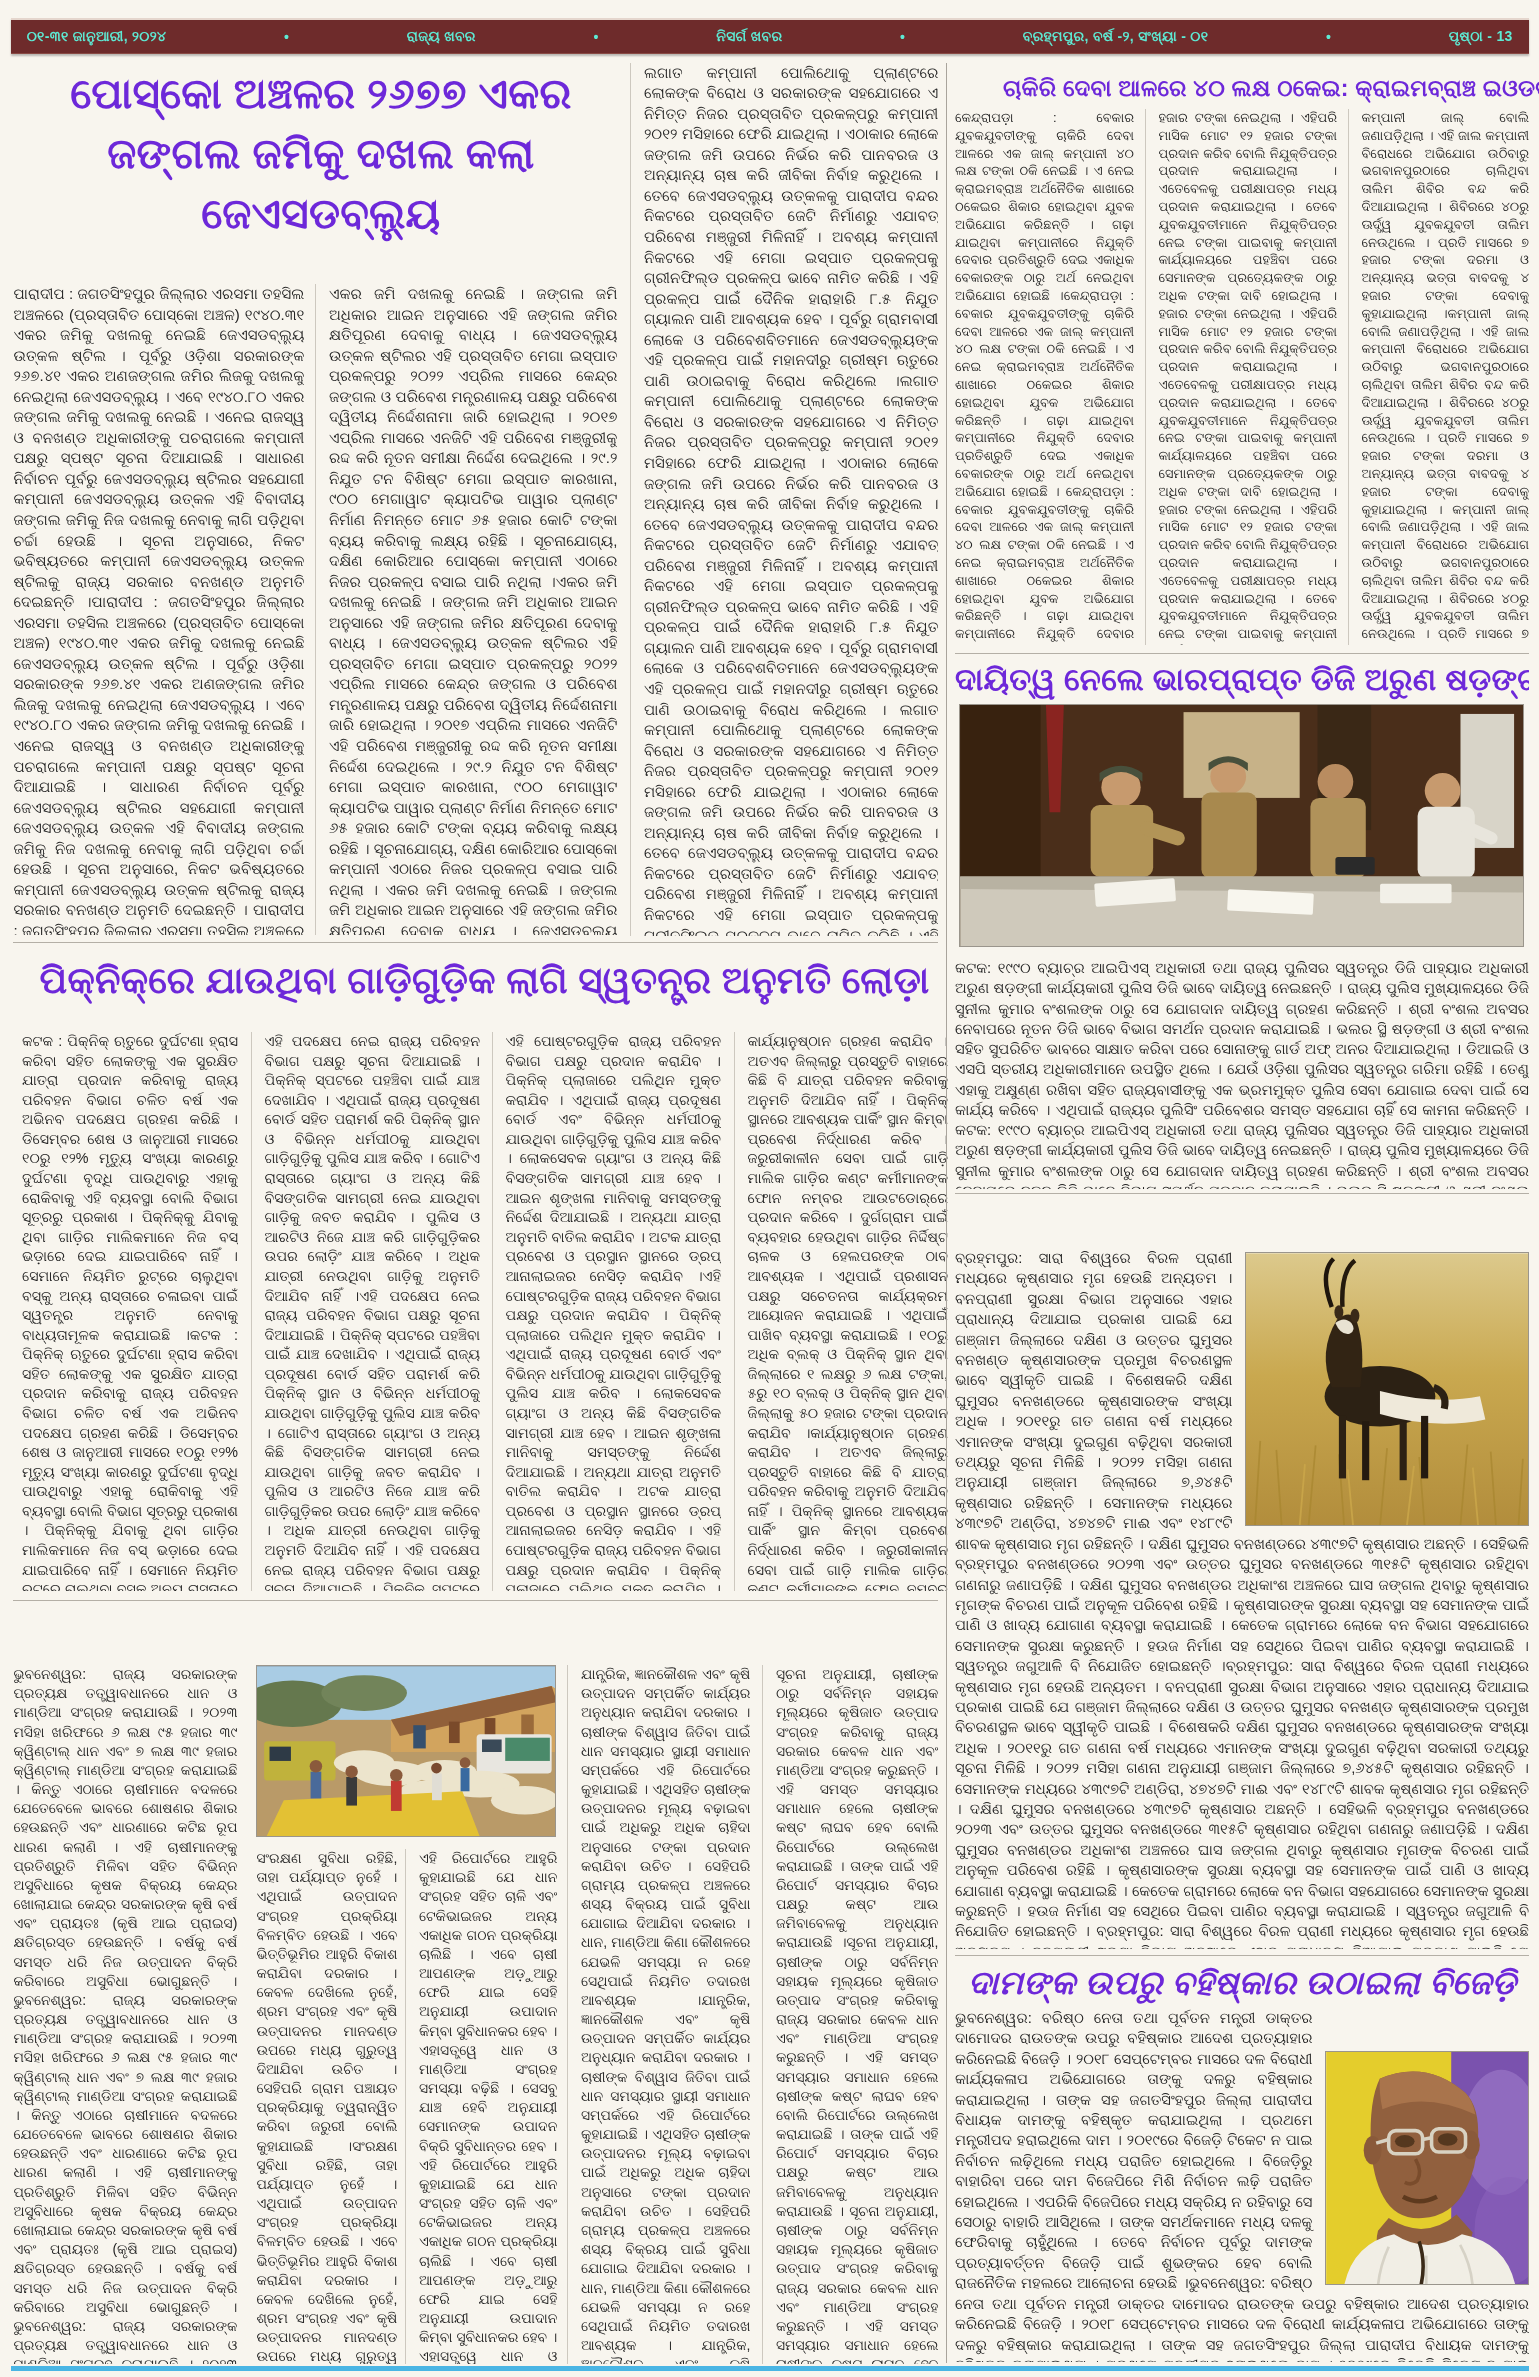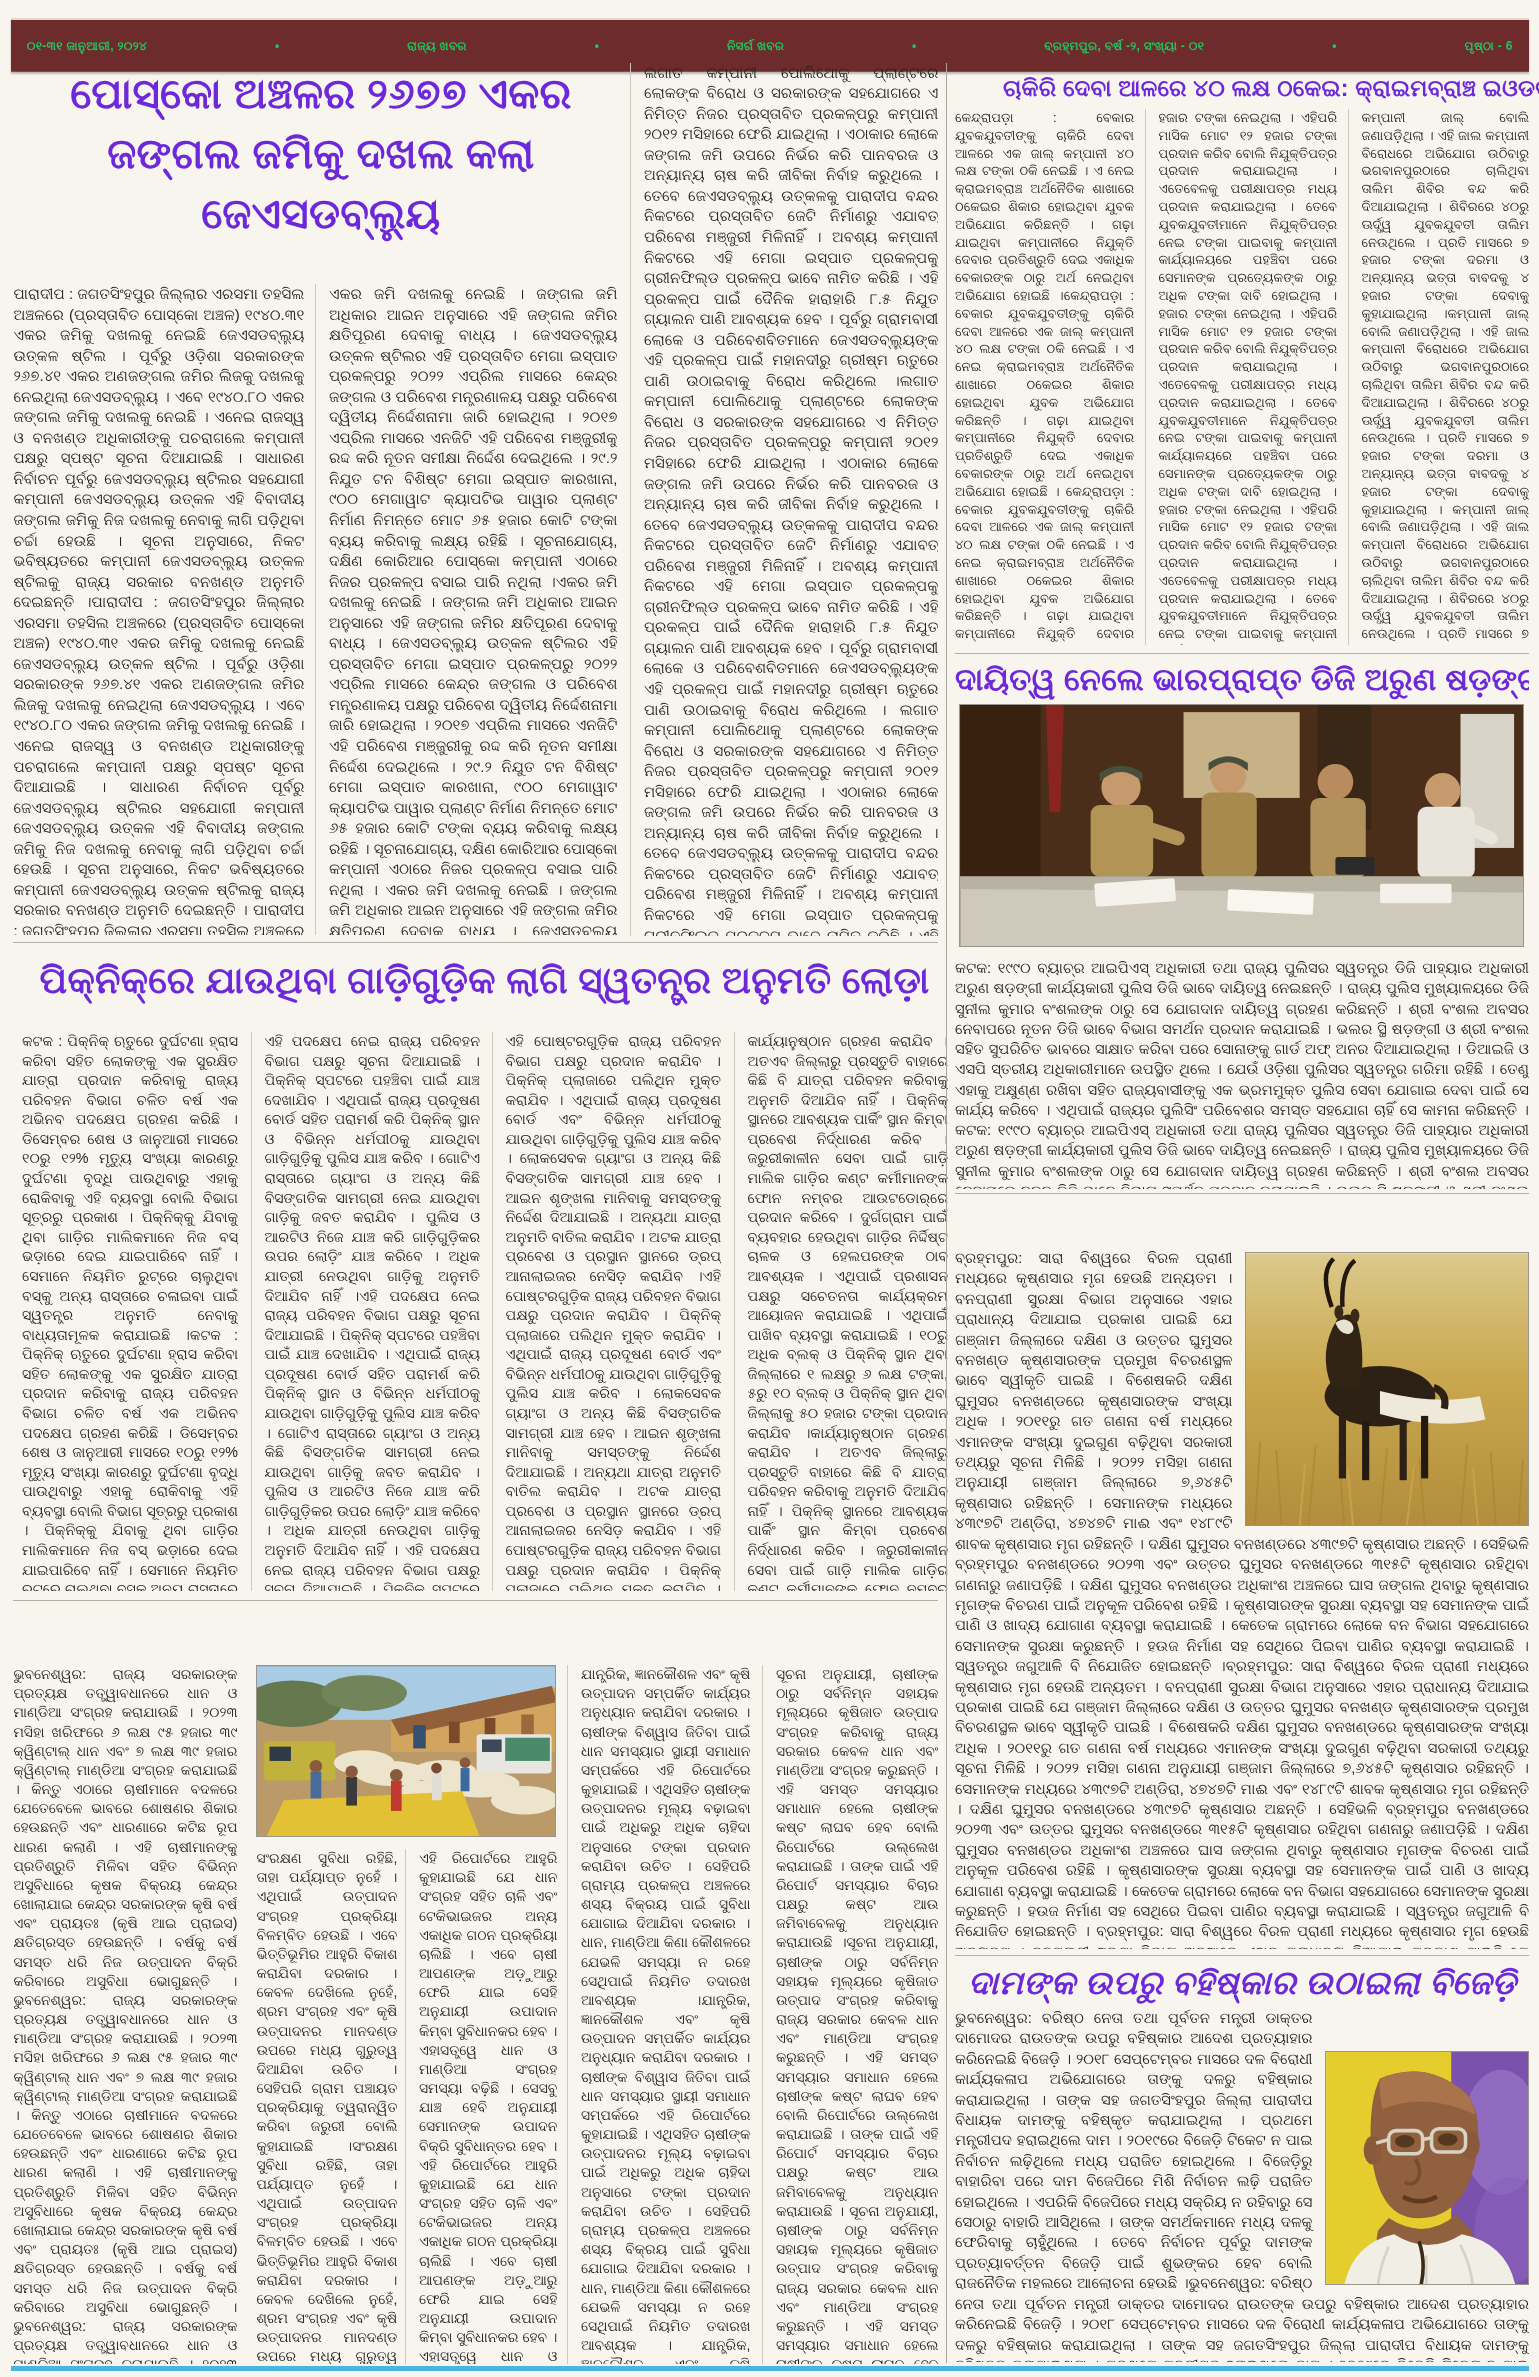--- a/index.html
+++ b/index.html
@@ -4,24 +4,24 @@
 <style>
   * { margin:0; padding:0; box-sizing:border-box; }
   html,body { background:#e9e6df; }
   .page {
     position:relative; width:1540px; height:2377px;
     background:#f8f5ee;
     font-family:"Liberation Sans","DejaVu Sans",sans-serif;
     color:#1c1c1c; overflow:hidden;
   }
   .masthead {
-    position:absolute; left:10.7px; top:18px; width:1518px; height:54px;
+    position:absolute; left:10.7px; top:18px; width:1518px; height:36px;
     background:#6e2b2b; border-top:2.7px solid #e5d6cd; border-bottom:1.8px solid #8a4a44;
-    color:#22c55e; display:flex; align-items:center; justify-content:space-between;
-    padding:0 16px; font-size:12px; font-weight:bold; letter-spacing:0.3px;
+    color:#5eead4; display:flex; align-items:center; justify-content:space-between;
+    padding:0 16px; font-size:14px; font-weight:bold; letter-spacing:0.3px;
     box-shadow:0 1.8px 1.8px rgba(0,0,0,.25);
   }
   .headline-xl { font-weight:bold; color:#6d28d9; text-align:center; line-height:1.42; letter-spacing:0.2px; }
   .bodycol {
     position:absolute; text-align:justify; overflow:hidden;
     line-height:1.37; color:#232323; word-break:break-word;
   }
   .rule-v { position:absolute; width:0.9px; background:#a9a49c; }
   .rule-h { position:absolute; height:0.9px; background:#b4afa6; }
   .colrule { border-left:0.9px solid #cdc8bf; padding-left:12.5px; }
@@ -37,21 +37,21 @@
 
   <div class="masthead">
     <span>୦୧-୩୧ ଜାନୁଆରୀ, ୨୦୨୪</span>
     <span>•</span>
     <span>ରାଜ୍ୟ ଖବର</span>
     <span>•</span>
     <span>ନିସର୍ଗ ଖବର</span>
     <span>•</span>
     <span>ବ୍ରହ୍ମପୁର, ବର୍ଷ -୨, ସଂଖ୍ୟା - ୦୧</span>
     <span>•</span>
-    <span>ପୃଷ୍ଠା - 6</span>
+    <span>ପୃଷ୍ଠା - 13</span>
   </div>
 
   <div style="position:absolute; left:13.4px; top:59px; width:925px; height:878px;">
     <div class="headline-xl" style="position:absolute; left:0; top:5.4px; width:615px; font-size:42px;">ପୋସ୍କୋ ଅଞ୍ଚଳର ୨୬୭୭ ଏକର ଜଙ୍ଗଲ ଜମିକୁ ଦଖଲ କଲା ଜେଏସଡବ୍ଲ୍ୟୁ</div>
     <div class="bodycol" style="left:0; top:225px; width:291px; height:651px; font-size:15px;">ପାରାଦୀପ : ଜଗତସିଂହପୁର ଜିଲ୍ଲାର ଏରସମା ତହସିଲ ଅଞ୍ଚଳରେ (ପ୍ରସ୍ତାବିତ ପୋସ୍କୋ ଅଞ୍ଚଳ) ୧୯୪୦.୩୧ ଏକର ଜମିକୁ ଦଖଲକୁ ନେଇଛି ଜେଏସଡବ୍ଲ୍ୟୁ ଉତ୍କଳ ଷ୍ଟିଲ । ପୂର୍ବରୁ ଓଡ଼ିଶା ସରକାରଙ୍କ ୨୬୭.୪୧ ଏକର ଅଣଜଙ୍ଗଲ ଜମିର ଲିଜକୁ ଦଖଲକୁ ନେଇଥିଲା ଜେଏସଡବ୍ଲ୍ୟୁ । ଏବେ ୧୯୪୦.୮୦ ଏକର ଜଙ୍ଗଲ ଜମିକୁ ଦଖଲକୁ ନେଇଛି । ଏନେଇ ରାଜସ୍ୱ ଓ ବନଖଣ୍ଡ ଅଧିକାରୀଙ୍କୁ ପଚରାଗଲେ କମ୍ପାନୀ ପକ୍ଷରୁ ସ୍ପଷ୍ଟ ସୂଚନା ଦିଆଯାଇଛି । ସାଧାରଣ ନିର୍ବାଚନ ପୂର୍ବରୁ ଜେଏସଡବ୍ଲ୍ୟୁ ଷ୍ଟିଲର ସହଯୋଗୀ କମ୍ପାନୀ ଜେଏସଡବ୍ଲ୍ୟୁ ଉତ୍କଳ ଏହି ବିବାଦୀୟ ଜଙ୍ଗଲ ଜମିକୁ ନିଜ ଦଖଲକୁ ନେବାକୁ ଲାଗି ପଡ଼ିଥିବା ଚର୍ଚ୍ଚା ହେଉଛି । ସୂଚନା ଅନୁସାରେ, ନିକଟ ଭବିଷ୍ୟତରେ କମ୍ପାନୀ ଜେଏସଡବ୍ଲ୍ୟୁ ଉତ୍କଳ ଷ୍ଟିଲକୁ ରାଜ୍ୟ ସରକାର ବନଖଣ୍ଡ ଅନୁମତି ଦେଇଛନ୍ତି ।ପାରାଦୀପ : ଜଗତସିଂହପୁର ଜିଲ୍ଲାର ଏରସମା ତହସିଲ ଅଞ୍ଚଳରେ (ପ୍ରସ୍ତାବିତ ପୋସ୍କୋ ଅଞ୍ଚଳ) ୧୯୪୦.୩୧ ଏକର ଜମିକୁ ଦଖଲକୁ ନେଇଛି ଜେଏସଡବ୍ଲ୍ୟୁ ଉତ୍କଳ ଷ୍ଟିଲ । ପୂର୍ବରୁ ଓଡ଼ିଶା ସରକାରଙ୍କ ୨୬୭.୪୧ ଏକର ଅଣଜଙ୍ଗଲ ଜମିର ଲିଜକୁ ଦଖଲକୁ ନେଇଥିଲା ଜେଏସଡବ୍ଲ୍ୟୁ । ଏବେ ୧୯୪୦.୮୦ ଏକର ଜଙ୍ଗଲ ଜମିକୁ ଦଖଲକୁ ନେଇଛି । ଏନେଇ ରାଜସ୍ୱ ଓ ବନଖଣ୍ଡ ଅଧିକାରୀଙ୍କୁ ପଚରାଗଲେ କମ୍ପାନୀ ପକ୍ଷରୁ ସ୍ପଷ୍ଟ ସୂଚନା ଦିଆଯାଇଛି । ସାଧାରଣ ନିର୍ବାଚନ ପୂର୍ବରୁ ଜେଏସଡବ୍ଲ୍ୟୁ ଷ୍ଟିଲର ସହଯୋଗୀ କମ୍ପାନୀ ଜେଏସଡବ୍ଲ୍ୟୁ ଉତ୍କଳ ଏହି ବିବାଦୀୟ ଜଙ୍ଗଲ ଜମିକୁ ନିଜ ଦଖଲକୁ ନେବାକୁ ଲାଗି ପଡ଼ିଥିବା ଚର୍ଚ୍ଚା ହେଉଛି । ସୂଚନା ଅନୁସାରେ, ନିକଟ ଭବିଷ୍ୟତରେ କମ୍ପାନୀ ଜେଏସଡବ୍ଲ୍ୟୁ ଉତ୍କଳ ଷ୍ଟିଲକୁ ରାଜ୍ୟ ସରକାର ବନଖଣ୍ଡ ଅନୁମତି ଦେଇଛନ୍ତି । ପାରାଦୀପ : ଜଗତସିଂହପୁର ଜିଲ୍ଲାର ଏରସମା ତହସିଲ ଅଞ୍ଚଳରେ (ପ୍ରସ୍ତାବିତ ପୋସ୍କୋ ଅଞ୍ଚଳ) ୧୯୪୦.୩୧ ଏକର ଜମିକୁ ଦଖଲକୁ ନେଇଛି ଜେଏସଡବ୍ଲ୍ୟୁ ଉତ୍କଳ ଷ୍ଟିଲ । ପୂର୍ବରୁ ଓଡ଼ିଶା ସରକାରଙ୍କ ୨୬୭.୪୧ ଏକର ଅଣଜଙ୍ଗଲ ଜମିର ଲିଜକୁ ଦଖଲକୁ ନେଇଥିଲା ଜେଏସଡବ୍ଲ୍ୟୁ । ଏବେ ୧୯୪୦.୮୦ ଏକର ଜଙ୍ଗଲ ଜମିକୁ ଦଖଲକୁ ନେଇଛି । ଏନେଇ ରାଜସ୍ୱ ଓ ବନଖଣ୍ଡ ଅଧିକାରୀଙ୍କୁ ପଚରାଗଲେ କମ୍ପାନୀ ପକ୍ଷରୁ ସ୍ପଷ୍ଟ ସୂଚନା ଦିଆଯାଇଛି । ସାଧାରଣ ନିର୍ବାଚନ ପୂର୍ବରୁ ଜେଏସଡବ୍ଲ୍ୟୁ ଷ୍ଟିଲର ସହଯୋଗୀ କମ୍ପାନୀ ଜେଏସଡବ୍ଲ୍ୟୁ ଉତ୍କଳ ଏହି ବିବାଦୀୟ ଜଙ୍ଗଲ ଜମିକୁ ନିଜ ଦଖଲକୁ ନେବାକୁ ଲାଗି ପଡ଼ିଥିବା ଚର୍ଚ୍ଚା ହେଉଛି । ସୂଚନା ଅନୁସାରେ, ନିକଟ ଭବିଷ୍ୟତରେ କମ୍ପାନୀ ଜେଏସଡବ୍ଲ୍ୟୁ ଉତ୍କଳ ଷ୍ଟିଲକୁ ରାଜ୍ୟ ସରକାର ବନଖଣ୍ଡ ଅନୁମତି ଦେଇଛନ୍ତି । </div>
     <div class="bodycol colrule" style="left:302px; top:225px; width:302px; height:651px; font-size:15px;">ଏକର ଜମି ଦଖଲକୁ ନେଇଛି । ଜଙ୍ଗଲ ଜମି ଅଧିକାର ଆଇନ ଅନୁସାରେ ଏହି ଜଙ୍ଗଲ ଜମିର କ୍ଷତିପୂରଣ ଦେବାକୁ ବାଧ୍ୟ । ଜେଏସଡବ୍ଲ୍ୟୁ ଉତ୍କଳ ଷ୍ଟିଲର ଏହି ପ୍ରସ୍ତାବିତ ମେଗା ଇସ୍ପାତ ପ୍ରକଳ୍ପରୁ ୨୦୨୨ ଏପ୍ରିଲ ମାସରେ କେନ୍ଦ୍ର ଜଙ୍ଗଲ ଓ ପରିବେଶ ମନ୍ତ୍ରଣାଳୟ ପକ୍ଷରୁ ପରିବେଶ ଦ୍ୱିତୀୟ ନିର୍ଦ୍ଦେଶନାମା ଜାରି ହୋଇଥିଲା । ୨୦୧୭ ଏପ୍ରିଲ ମାସରେ ଏନଜିଟି ଏହି ପରିବେଶ ମଞ୍ଜୁରୀକୁ ରଦ୍ଦ କରି ନୂତନ ସମୀକ୍ଷା ନିର୍ଦ୍ଦେଶ ଦେଇଥିଲେ । ୨୯.୨ ନିଯୁତ ଟନ ବିଶିଷ୍ଟ ମେଗା ଇସ୍ପାତ କାରଖାନା, ୯୦୦ ମେଗାୱାଟ କ୍ୟାପଟିଭ ପାୱାର ପ୍ଲାଣ୍ଟ ନିର୍ମାଣ ନିମନ୍ତେ ମୋଟ ୬୫ ହଜାର କୋଟି ଟଙ୍କା ବ୍ୟୟ କରିବାକୁ ଲକ୍ଷ୍ୟ ରହିଛି । ସୂଚନାଯୋଗ୍ୟ, ଦକ୍ଷିଣ କୋରିଆର ପୋସ୍କୋ କମ୍ପାନୀ ଏଠାରେ ନିଜର ପ୍ରକଳ୍ପ ବସାଇ ପାରି ନଥିଲା ।ଏକର ଜମି ଦଖଲକୁ ନେଇଛି । ଜଙ୍ଗଲ ଜମି ଅଧିକାର ଆଇନ ଅନୁସାରେ ଏହି ଜଙ୍ଗଲ ଜମିର କ୍ଷତିପୂରଣ ଦେବାକୁ ବାଧ୍ୟ । ଜେଏସଡବ୍ଲ୍ୟୁ ଉତ୍କଳ ଷ୍ଟିଲର ଏହି ପ୍ରସ୍ତାବିତ ମେଗା ଇସ୍ପାତ ପ୍ରକଳ୍ପରୁ ୨୦୨୨ ଏପ୍ରିଲ ମାସରେ କେନ୍ଦ୍ର ଜଙ୍ଗଲ ଓ ପରିବେଶ ମନ୍ତ୍ରଣାଳୟ ପକ୍ଷରୁ ପରିବେଶ ଦ୍ୱିତୀୟ ନିର୍ଦ୍ଦେଶନାମା ଜାରି ହୋଇଥିଲା । ୨୦୧୭ ଏପ୍ରିଲ ମାସରେ ଏନଜିଟି ଏହି ପରିବେଶ ମଞ୍ଜୁରୀକୁ ରଦ୍ଦ କରି ନୂତନ ସମୀକ୍ଷା ନିର୍ଦ୍ଦେଶ ଦେଇଥିଲେ । ୨୯.୨ ନିଯୁତ ଟନ ବିଶିଷ୍ଟ ମେଗା ଇସ୍ପାତ କାରଖାନା, ୯୦୦ ମେଗାୱାଟ କ୍ୟାପଟିଭ ପାୱାର ପ୍ଲାଣ୍ଟ ନିର୍ମାଣ ନିମନ୍ତେ ମୋଟ ୬୫ ହଜାର କୋଟି ଟଙ୍କା ବ୍ୟୟ କରିବାକୁ ଲକ୍ଷ୍ୟ ରହିଛି । ସୂଚନାଯୋଗ୍ୟ, ଦକ୍ଷିଣ କୋରିଆର ପୋସ୍କୋ କମ୍ପାନୀ ଏଠାରେ ନିଜର ପ୍ରକଳ୍ପ ବସାଇ ପାରି ନଥିଲା । ଏକର ଜମି ଦଖଲକୁ ନେଇଛି । ଜଙ୍ଗଲ ଜମି ଅଧିକାର ଆଇନ ଅନୁସାରେ ଏହି ଜଙ୍ଗଲ ଜମିର କ୍ଷତିପୂରଣ ଦେବାକୁ ବାଧ୍ୟ । ଜେଏସଡବ୍ଲ୍ୟୁ ଉତ୍କଳ ଷ୍ଟିଲର ଏହି ପ୍ରସ୍ତାବିତ ମେଗା ଇସ୍ପାତ ପ୍ରକଳ୍ପରୁ ୨୦୨୨ ଏପ୍ରିଲ ମାସରେ କେନ୍ଦ୍ର ଜଙ୍ଗଲ ଓ ପରିବେଶ ମନ୍ତ୍ରଣାଳୟ ପକ୍ଷରୁ ପରିବେଶ ଦ୍ୱିତୀୟ ନିର୍ଦ୍ଦେଶନାମା ଜାରି ହୋଇଥିଲା । ୨୦୧୭ ଏପ୍ରିଲ ମାସରେ ଏନଜିଟି ଏହି ପରିବେଶ ମଞ୍ଜୁରୀକୁ ରଦ୍ଦ କରି ନୂତନ ସମୀକ୍ଷା ନିର୍ଦ୍ଦେଶ ଦେଇଥିଲେ । ୨୯.୨ ନିଯୁତ ଟନ ବିଶିଷ୍ଟ ମେଗା ଇସ୍ପାତ କାରଖାନା, ୯୦୦ ମେଗାୱାଟ କ୍ୟାପଟିଭ ପାୱାର ପ୍ଲାଣ୍ଟ ନିର୍ମାଣ ନିମନ୍ତେ ମୋଟ ୬୫ ହଜାର କୋଟି ଟଙ୍କା ବ୍ୟୟ କରିବାକୁ ଲକ୍ଷ୍ୟ ରହିଛି । ସୂଚନାଯୋଗ୍ୟ, ଦକ୍ଷିଣ କୋରିଆର ପୋସ୍କୋ କମ୍ପାନୀ ଏଠାରେ ନିଜର ପ୍ରକଳ୍ପ ବସାଇ ପାରି ନଥିଲା । </div>
     <div class="bodycol colrule" style="left:617px; top:3.6px; width:308px; height:873px; font-size:15px;">ଲଗାତ କମ୍ପାନୀ ପୋଲିଥୋକୁ ପ୍ଲାଣ୍ଟରେ ଲୋକଙ୍କ ବିରୋଧ ଓ ସରକାରଙ୍କ ସହଯୋଗରେ ଏ ନିମିତ୍ତ ନିଜର ପ୍ରସ୍ତାବିତ ପ୍ରକଳ୍ପରୁ କମ୍ପାନୀ ୨୦୧୨ ମସିହାରେ ଫେରି ଯାଇଥିଲା । ଏଠାକାର ଲୋକେ ଜଙ୍ଗଲ ଜମି ଉପରେ ନିର୍ଭର କରି ପାନବରଜ ଓ ଅନ୍ୟାନ୍ୟ ଚାଷ କରି ଜୀବିକା ନିର୍ବାହ କରୁଥିଲେ । ତେବେ ଜେଏସଡବ୍ଲ୍ୟୁ ଉତ୍କଳକୁ ପାରାଦୀପ ବନ୍ଦର ନିକଟରେ ପ୍ରସ୍ତାବିତ ଜେଟି ନିର୍ମାଣରୁ ଏଯାବତ୍ ପରିବେଶ ମଞ୍ଜୁରୀ ମିଳିନାହିଁ । ଅବଶ୍ୟ କମ୍ପାନୀ ନିକଟରେ ଏହି ମେଗା ଇସ୍ପାତ ପ୍ରକଳ୍ପକୁ ଗ୍ରୀନଫିଲ୍ଡ ପ୍ରକଳ୍ପ ଭାବେ ନାମିତ କରିଛି । ଏହି ପ୍ରକଳ୍ପ ପାଇଁ ଦୈନିକ ହାରାହାରି ୮.୫ ନିଯୁତ ଗ୍ୟାଲନ ପାଣି ଆବଶ୍ୟକ ହେବ । ପୂର୍ବରୁ ଗ୍ରାମବାସୀ ଲୋକେ ଓ ପରିବେଶବିତମାନେ ଜେଏସଡବ୍ଲ୍ୟୁଙ୍କ ଏହି ପ୍ରକଳ୍ପ ପାଇଁ ମହାନଦୀରୁ ଗ୍ରୀଷ୍ମ ଋତୁରେ ପାଣି ଉଠାଇବାକୁ ବିରୋଧ କରିଥିଲେ ।ଲଗାତ କମ୍ପାନୀ ପୋଲିଥୋକୁ ପ୍ଲାଣ୍ଟରେ ଲୋକଙ୍କ ବିରୋଧ ଓ ସରକାରଙ୍କ ସହଯୋଗରେ ଏ ନିମିତ୍ତ ନିଜର ପ୍ରସ୍ତାବିତ ପ୍ରକଳ୍ପରୁ କମ୍ପାନୀ ୨୦୧୨ ମସିହାରେ ଫେରି ଯାଇଥିଲା । ଏଠାକାର ଲୋକେ ଜଙ୍ଗଲ ଜମି ଉପରେ ନିର୍ଭର କରି ପାନବରଜ ଓ ଅନ୍ୟାନ୍ୟ ଚାଷ କରି ଜୀବିକା ନିର୍ବାହ କରୁଥିଲେ । ତେବେ ଜେଏସଡବ୍ଲ୍ୟୁ ଉତ୍କଳକୁ ପାରାଦୀପ ବନ୍ଦର ନିକଟରେ ପ୍ରସ୍ତାବିତ ଜେଟି ନିର୍ମାଣରୁ ଏଯାବତ୍ ପରିବେଶ ମଞ୍ଜୁରୀ ମିଳିନାହିଁ । ଅବଶ୍ୟ କମ୍ପାନୀ ନିକଟରେ ଏହି ମେଗା ଇସ୍ପାତ ପ୍ରକଳ୍ପକୁ ଗ୍ରୀନଫିଲ୍ଡ ପ୍ରକଳ୍ପ ଭାବେ ନାମିତ କରିଛି । ଏହି ପ୍ରକଳ୍ପ ପାଇଁ ଦୈନିକ ହାରାହାରି ୮.୫ ନିଯୁତ ଗ୍ୟାଲନ ପାଣି ଆବଶ୍ୟକ ହେବ । ପୂର୍ବରୁ ଗ୍ରାମବାସୀ ଲୋକେ ଓ ପରିବେଶବିତମାନେ ଜେଏସଡବ୍ଲ୍ୟୁଙ୍କ ଏହି ପ୍ରକଳ୍ପ ପାଇଁ ମହାନଦୀରୁ ଗ୍ରୀଷ୍ମ ଋତୁରେ ପାଣି ଉଠାଇବାକୁ ବିରୋଧ କରିଥିଲେ । ଲଗାତ କମ୍ପାନୀ ପୋଲିଥୋକୁ ପ୍ଲାଣ୍ଟରେ ଲୋକଙ୍କ ବିରୋଧ ଓ ସରକାରଙ୍କ ସହଯୋଗରେ ଏ ନିମିତ୍ତ ନିଜର ପ୍ରସ୍ତାବିତ ପ୍ରକଳ୍ପରୁ କମ୍ପାନୀ ୨୦୧୨ ମସିହାରେ ଫେରି ଯାଇଥିଲା । ଏଠାକାର ଲୋକେ ଜଙ୍ଗଲ ଜମି ଉପରେ ନିର୍ଭର କରି ପାନବରଜ ଓ ଅନ୍ୟାନ୍ୟ ଚାଷ କରି ଜୀବିକା ନିର୍ବାହ କରୁଥିଲେ । ତେବେ ଜେଏସଡବ୍ଲ୍ୟୁ ଉତ୍କଳକୁ ପାରାଦୀପ ବନ୍ଦର ନିକଟରେ ପ୍ରସ୍ତାବିତ ଜେଟି ନିର୍ମାଣରୁ ଏଯାବତ୍ ପରିବେଶ ମଞ୍ଜୁରୀ ମିଳିନାହିଁ । ଅବଶ୍ୟ କମ୍ପାନୀ ନିକଟରେ ଏହି ମେଗା ଇସ୍ପାତ ପ୍ରକଳ୍ପକୁ ଗ୍ରୀନଫିଲ୍ଡ ପ୍ରକଳ୍ପ ଭାବେ ନାମିତ କରିଛି । ଏହି ପ୍ରକଳ୍ପ ପାଇଁ ଦୈନିକ ହାରାହାରି ୮.୫ ନିଯୁତ ଗ୍ୟାଲନ ପାଣି ଆବଶ୍ୟକ ହେବ । ପୂର୍ବରୁ ଗ୍ରାମବାସୀ ଲୋକେ ଓ ପରିବେଶବିତମାନେ ଜେଏସଡବ୍ଲ୍ୟୁଙ୍କ ଏହି ପ୍ରକଳ୍ପ ପାଇଁ ମହାନଦୀରୁ ଗ୍ରୀଷ୍ମ ଋତୁରେ ପାଣି ଉଠାଇବାକୁ ବିରୋଧ କରିଥିଲେ । </div>
   </div>
 
   <div class="rule-h" style="left:13.4px; top:942px; width:925px;"></div>

